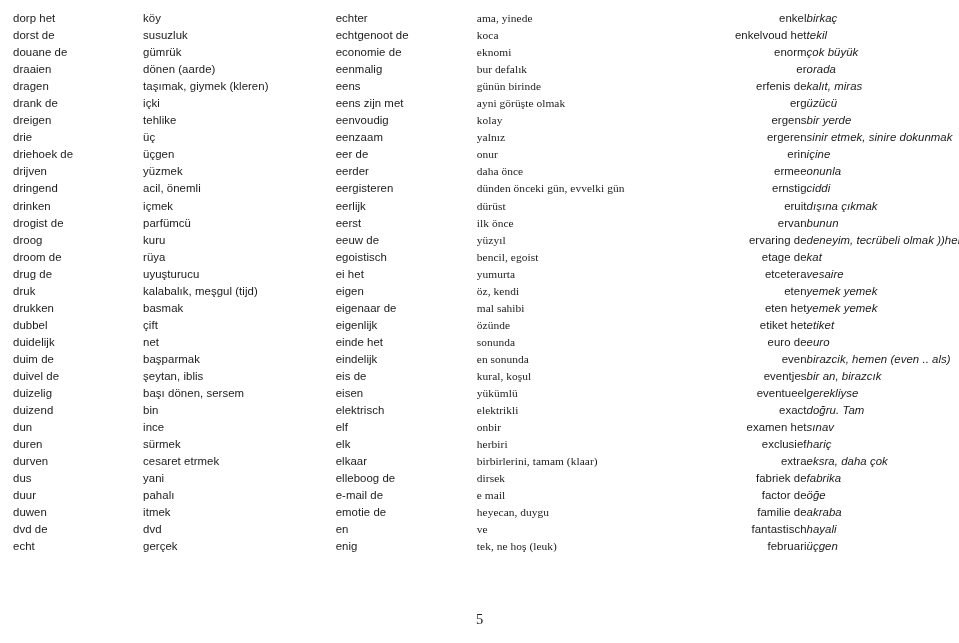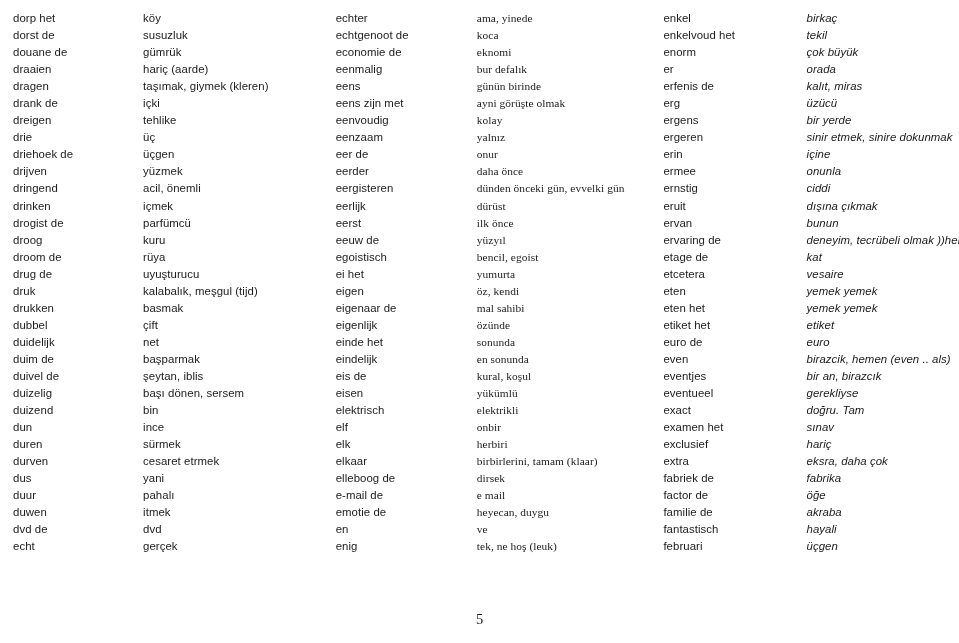--- a/index.html
+++ b/index.html
@@ -44,21 +44,21 @@
     white-space: nowrap;
     overflow: visible;
     letter-spacing: 0.005em;
   }
 
   
   td.c0 { width: 129px; padding-left: 8px; }
   td.c1 { width: 191px; padding-left: 8px; }
   td.c2 { width: 140px; padding-left: 8px; }
   td.c3 { width: 185px; padding-left: 8px; font-family: Liberation Serif, serif; }
-  td.c4 { width: 142px; padding-left: 8px; }
+  td.c4 { width: 142px; padding-left: 8px; text-align: right; }
   td.c5 { width: 164px; padding-left: 8px; font-style: italic; }
 
   .page-number {
     position: absolute;
     left: 0;
     top: 611px;
     width: 959px;
     text-align: center;
     font-family: "Liberation Serif", serif;
     font-size: 14.5px;
@@ -99,21 +99,21 @@
           <tr>
             <td class="c0">douane de</td>
             <td class="c1">gümrük</td>
             <td class="c2">economie de</td>
             <td class="c3">eknomi</td>
             <td class="c4">enorm</td>
             <td class="c5">çok büyük</td>
           </tr>
           <tr>
             <td class="c0">draaien</td>
-            <td class="c1">hariç (aarde)</td>
+            <td class="c1">dönen (aarde)</td>
             <td class="c2">eenmalig</td>
             <td class="c3">bur defalık</td>
             <td class="c4">er</td>
             <td class="c5">orada</td>
           </tr>
           <tr>
             <td class="c0">dragen</td>
             <td class="c1">taşımak, giymek (kleren)</td>
             <td class="c2">eens</td>
             <td class="c3">günün birinde</td>

